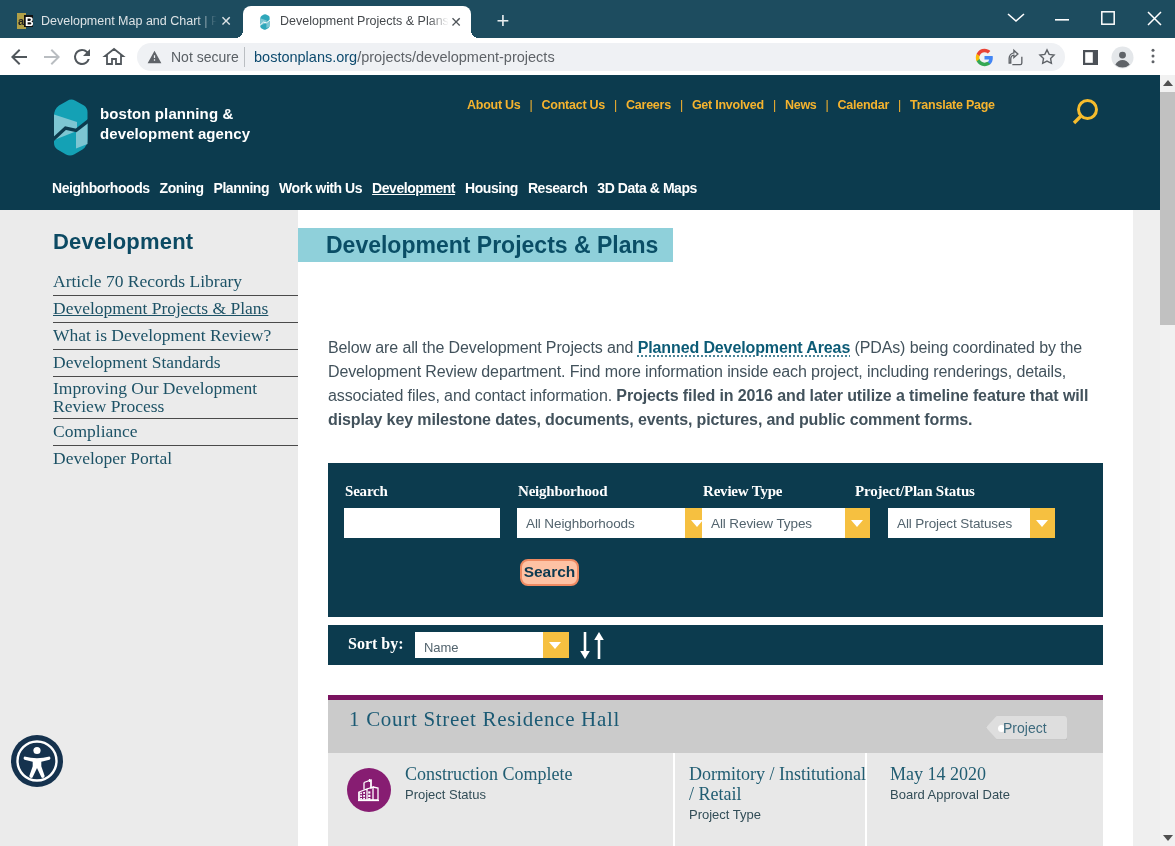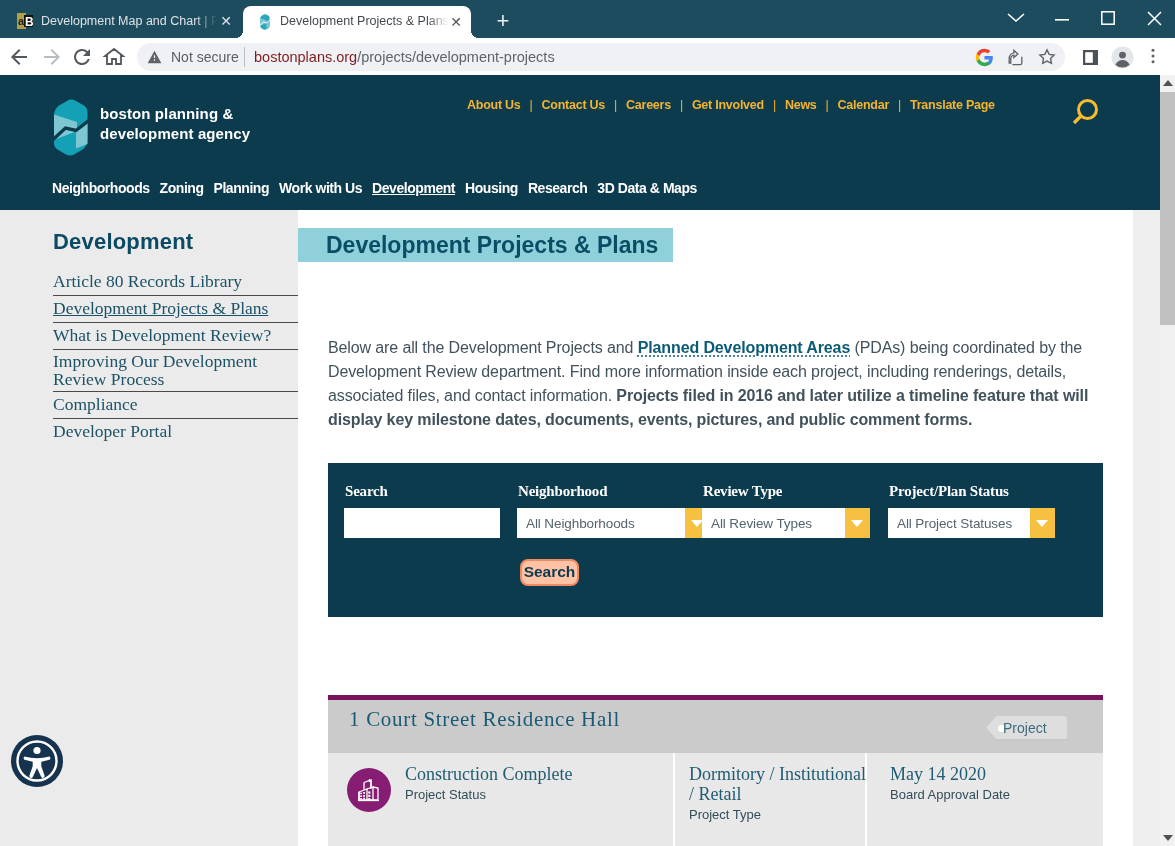--- a/index.html
+++ b/index.html
@@ -21,21 +21,21 @@
 #tab2 .x { position:absolute; right:6px; top:7px; width:18px; height:18px; color:#50555a; font-size:14px; text-align:center; line-height:18px; }
 #newtab { position:absolute; left:489px; top:8px; width:28px; height:28px; color:#e8edef; font-size:22px; font-weight:400; text-align:center; line-height:26px; }
 #wincontrols { position:absolute; right:0; top:0; height:38px; color:#ffffff; }
 
 #toolbar { position:absolute; left:0; top:38px; width:1175px; height:37px; background:#ffffff; }
 #toolbar svg.nav { position:absolute; top:7px; }
 #omnibox { position:absolute; left:137px; top:5px; width:928px; height:28px; background:#eff1f4; border-radius:14px; font-size:14px; color:#5a6065; }
 #omnibox .notsecure { position:absolute; left:34px; top:6px; }
 #omnibox .sep { position:absolute; left:107px; top:4px; width:1px; height:20px; background:#babec2; }
 #omnibox .url { position:absolute; left:117px; top:5.5px; color:#5f6368; font-size:14.5px; }
-#omnibox .url b { color:#7f1d1d; font-weight:400; }
+#omnibox .url b { color:#0c4a6e; font-weight:400; }
 
 #scrollbar { position:absolute; left:1160px; top:75px; width:15px; height:771px; background:#f1f1f1; }
 #scrollbar .thumb { position:absolute; left:0; top:17px; width:15px; height:233px; background:#c1c1c1; }
 #scrollbar .up { position:absolute; left:3px; top:5px; width:0; height:0; border-left:5px solid transparent; border-right:5px solid transparent; border-bottom:6px solid #505050; }
 #scrollbar .down { position:absolute; left:3px; bottom:5px; width:0; height:0; border-left:5px solid transparent; border-right:5px solid transparent; border-top:6px solid #505050; }
 
 #site { position:absolute; left:0; top:75px; width:1160px; height:771px; background:#1d4ed8; }
 #header { position:absolute; left:0; top:0; width:1160px; height:135px; background:#0c3b4e; }
 #logotext { position:absolute; left:100px; top:29px; color:#ffffff; font-size:15px; font-weight:bold; line-height:20px; letter-spacing:.1px; }
 #toplinks { position:absolute; left:423px; top:23px; white-space:nowrap; color:#f5b32e; font-size:12.5px; font-weight:bold; letter-spacing:-0.25px;margin-left:44px; }
@@ -191,23 +191,24 @@
     <div id="toplinks">About Us<span class="sep">|</span>Contact Us<span class="sep">|</span>Careers<span class="sep">|</span>Get Involved<span class="sep">|</span>News<span class="sep">|</span>Calendar<span class="sep">|</span>Translate Page</div>
     <svg style="position:absolute;left:1070px;top:23px;" width="29" height="29" viewBox="0 0 29 29">
         <circle cx="17.5" cy="11.5" r="9" fill="none" stroke="#f6bc2d" stroke-width="3"></circle>
         <line x1="10.5" y1="18.5" x2="4" y2="25" stroke="#f6bc2d" stroke-width="3.4"></line>
       </svg>
     <div id="mainnav"><span>Neighborhoods</span><span>Zoning</span><span>Planning</span><span>Work with Us</span><span class="cur">Development</span><span>Housing</span><span>Research</span><span>3D Data &amp; Maps</span></div>
   </div>
   <div id="sidebar">
     <h2>Development</h2>
     <div id="sidelinks">
-      <div class="item">Article 80 Records Library</div>
+      <div class="item">Article 70 Records Library</div>
       <div class="item cur">Development Projects &amp; Plans</div>
       <div class="item">What is Development Review?</div>
+      <div class="item">Development Standards</div>
       <div class="item" style="line-height:18px;padding-bottom:3px;">Improving Our Development Review Process</div>
       <div class="item">Compliance</div>
       <div class="item">Developer Portal</div>
     </div>
   </div>
   <div id="bg-right"></div>
   <div id="main">
     <div id="pagetitle">
         <span>Development Projects &amp; Plans</span>
       </div>
@@ -218,26 +219,39 @@
       <label style="left:190px;top:20px;">Neighborhood</label>
       <div class="dd" style="left:189px;top:45px;width:193px;">
           <span class="txt">All Neighborhoods</span>
           <span class="arr"></span>
         </div>
       <label style="left:375px;top:20px;">Review Type</label>
       <div class="dd" style="left:374px;top:45px;width:168px;">
           <span class="txt">All Review Types</span>
           <span class="arr"></span>
         </div>
-      <label style="left:561px;top:20px;">Project/Plan Status</label>
+      <label style="left:527px;top:20px;">Project/Plan Status</label>
       <div class="dd" style="left:560px;top:45px;width:167px;">
           <span class="txt">All Project Statuses</span>
           <span class="arr"></span>
         </div>
       <div id="searchbtn">Search</div>
+    </div>
+    <div id="sortbar">
+      <span class="lbl">Sort by:</span>
+      <div class="dd">
+          <span class="txt" style="font-size:13px;">Name</span>
+          <span class="arr"></span>
+        </div>
+      <svg style="position:absolute;left:250px;top:6px;" width="30" height="29" viewBox="0 0 30 29">
+        <path d="M7 1 v21" stroke="#fff" stroke-width="2.6" fill="none"></path>
+        <path d="M2.2 20 L7 28 L11.8 20 Z" fill="#fff"></path>
+        <path d="M21 28 v-21" stroke="#fff" stroke-width="2.6" fill="none"></path>
+        <path d="M16.2 9 L21 1 L25.8 9 Z" fill="#fff"></path>
+      </svg>
     </div>
     <div id="card">
       <div class="topline"></div>
       <div class="hdr">
         <span class="title">1 Court Street Residence Hall</span>
         <div class="chip">
             <span class="dot"></span>
             <span class="txt">Project</span>
           </div>
       </div>

